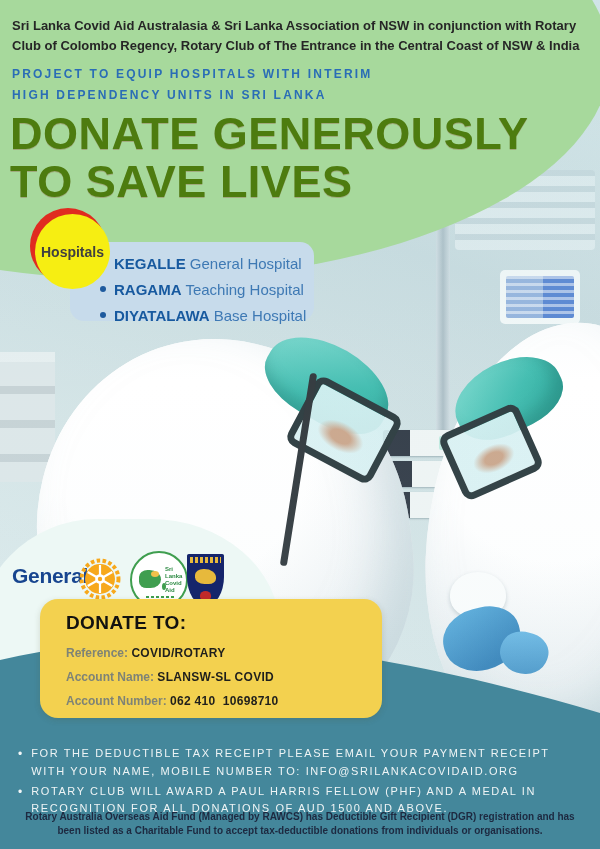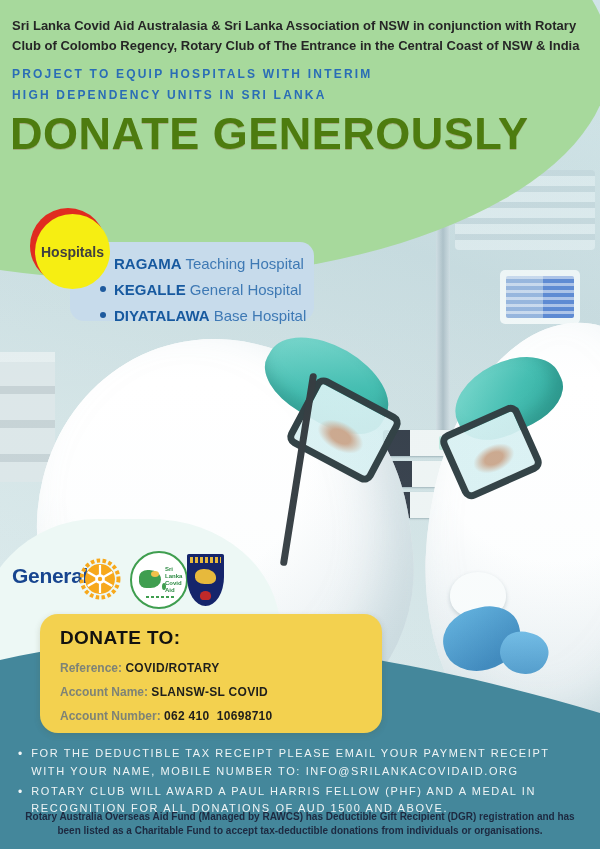--- a/index.html
+++ b/index.html
@@ -109,22 +109,22 @@
   .crest { position:absolute; left:175px; top:6px; width:37px; height:52px;
     background:#15256b; border-radius:2px 2px 55% 55% / 2px 2px 62% 62%; overflow:hidden; }
   .crest-band { position:absolute; left:3px; top:3px; right:3px; height:6px;
     background:repeating-linear-gradient(90deg,#e7b93c 0 3px,#15256b 3px 5px); }
   .crest-lion { position:absolute; left:8px; top:15px; width:21px; height:15px;
     background:#e7b93c; border-radius:40% 55% 35% 45%; }
   .crest-flower { position:absolute; left:13px; bottom:6px; width:11px; height:9px;
     background:#c22a2a; border-radius:50% 50% 40% 40%; }
 
   
-  .donate-box { position:absolute; z-index:6; left:40px; top:614px; width:342px; height:119px;
-    background:#f3d14f; border-radius:18px; padding:13px 0 0 20px;
+  .donate-box { position:absolute; z-index:6; left:40px; top:599px; width:342px; height:119px;
+    background:#f3d14f; border-radius:18px; padding:13px 0 0 26px;
     box-shadow:0 2px 6px rgba(80,80,40,.18); }
   .donate-heading { font-size:19px; font-weight:800; color:#121210;
     letter-spacing:.4px; margin-bottom:7px; }
   .donate-row { font-size:12px; line-height:24px; }
   .dlabel { color:#7e8376; font-weight:600; }
   .dvalue { color:#1f1f1c; font-weight:800; letter-spacing:.3px; white-space:pre; }
 
   
   .teal-curve { position:absolute; z-index:3; left:0; top:615px; width:600px; height:234px; }
   .footer-bullets { position:absolute; z-index:5; left:18px; top:745px; width:568px; }
@@ -170,34 +170,35 @@
 
   <div class="green-blob"></div>
 
   <div class="org-line">Sri Lanka Covid Aid Australasia &amp; Sri Lanka Association of NSW in conjunction with Rotary Club of Colombo Regency, Rotary Club of The Entrance in the Central Coast of NSW &amp; India</div>
   <div class="project-lines">
     <div class="project-line">PROJECT TO EQUIP HOSPITALS WITH INTERIM</div>
     <div class="project-line">HIGH DEPENDENCY UNITS IN SRI LANKA</div>
   </div>
   <div class="hero-title">
     <div>DONATE GENEROUSLY</div>
+    <div>TO SAVE LIVES</div>
   </div>
 
   <div class="badge-ring"></div>
   <div class="badge">
     <span>Hospitals</span>
   </div>
   <div class="hospitals-box">
     <div class="hospital-row">
       <span class="hdot"></span>
-      <span><span class="hname">RAGAMA</span> <span class="htype">Teaching Hospital</span></span>
+      <span><span class="hname">KEGALLE</span> <span class="htype">General Hospital</span></span>
     </div>
     <div class="hospital-row">
       <span class="hdot"></span>
-      <span><span class="hname">KEGALLE</span> <span class="htype">General Hospital</span></span>
+      <span><span class="hname">RAGAMA</span> <span class="htype">Teaching Hospital</span></span>
     </div>
     <div class="hospital-row">
       <span class="hdot"></span>
       <span><span class="hname">DIYATALAWA</span> <span class="htype">Base Hospital</span></span>
     </div>
   </div>
 
   <div class="pale-blob"></div>
   <div class="logos">
     <span class="rotary-word">General</span>

